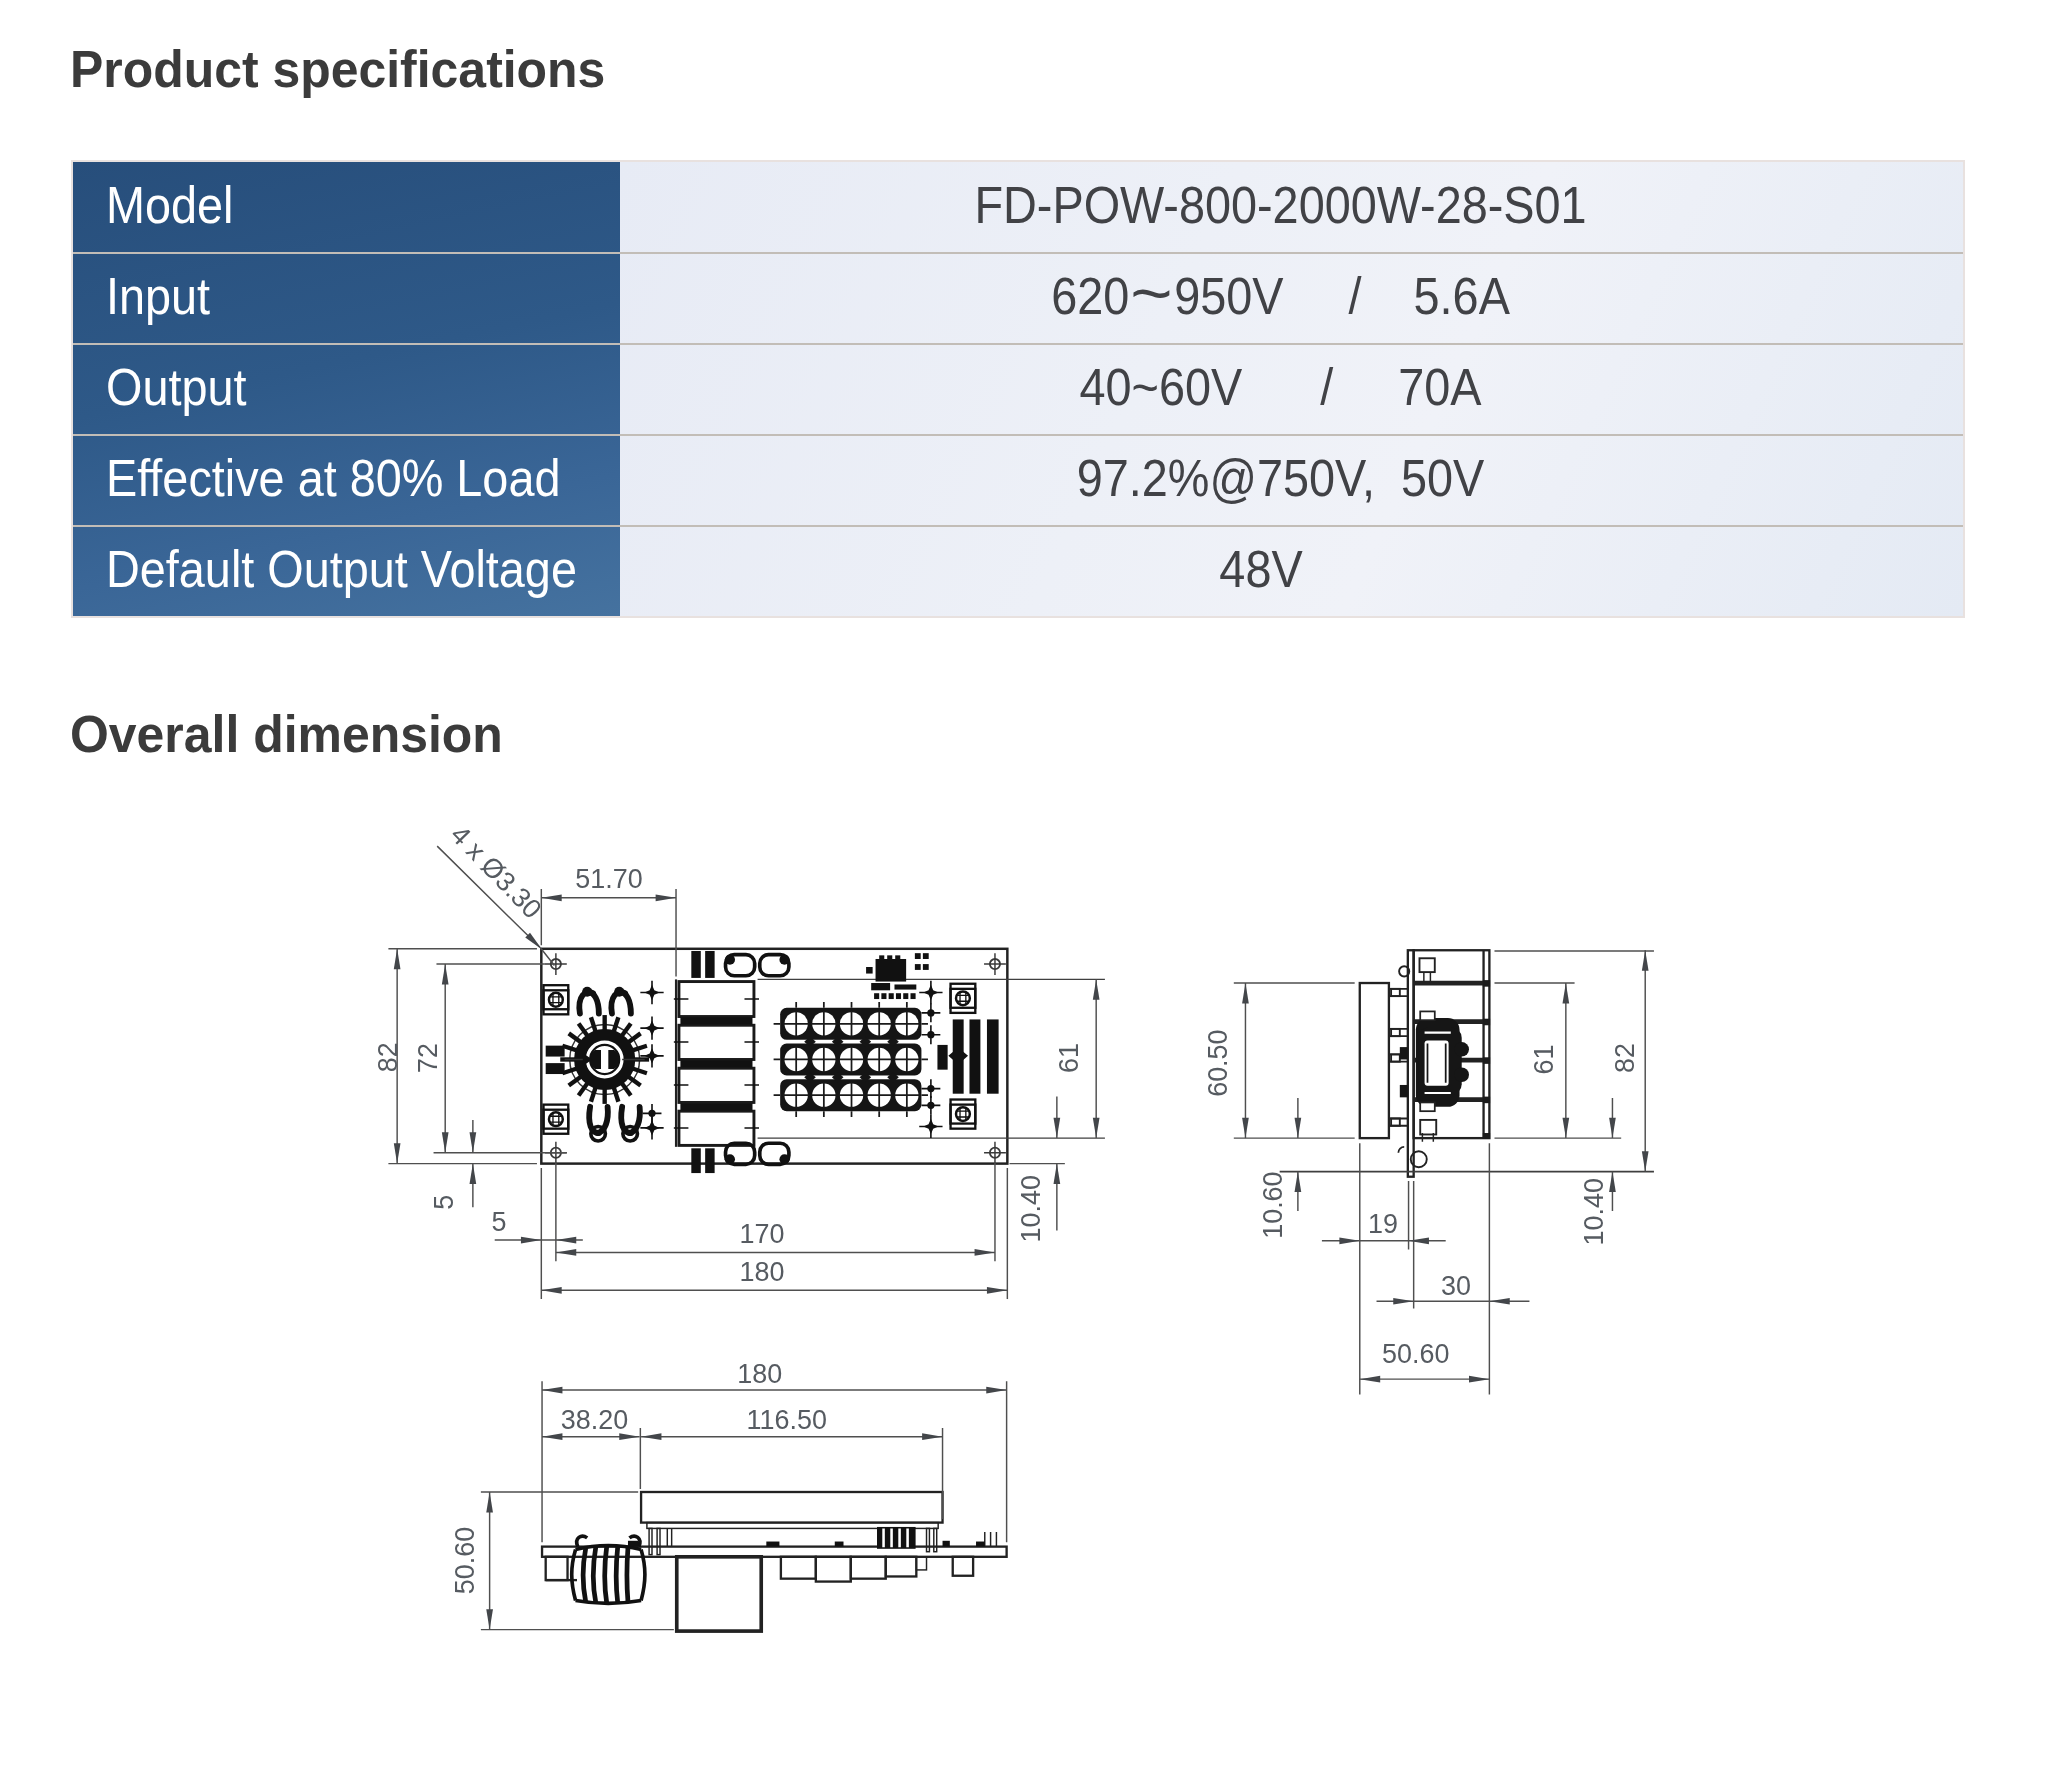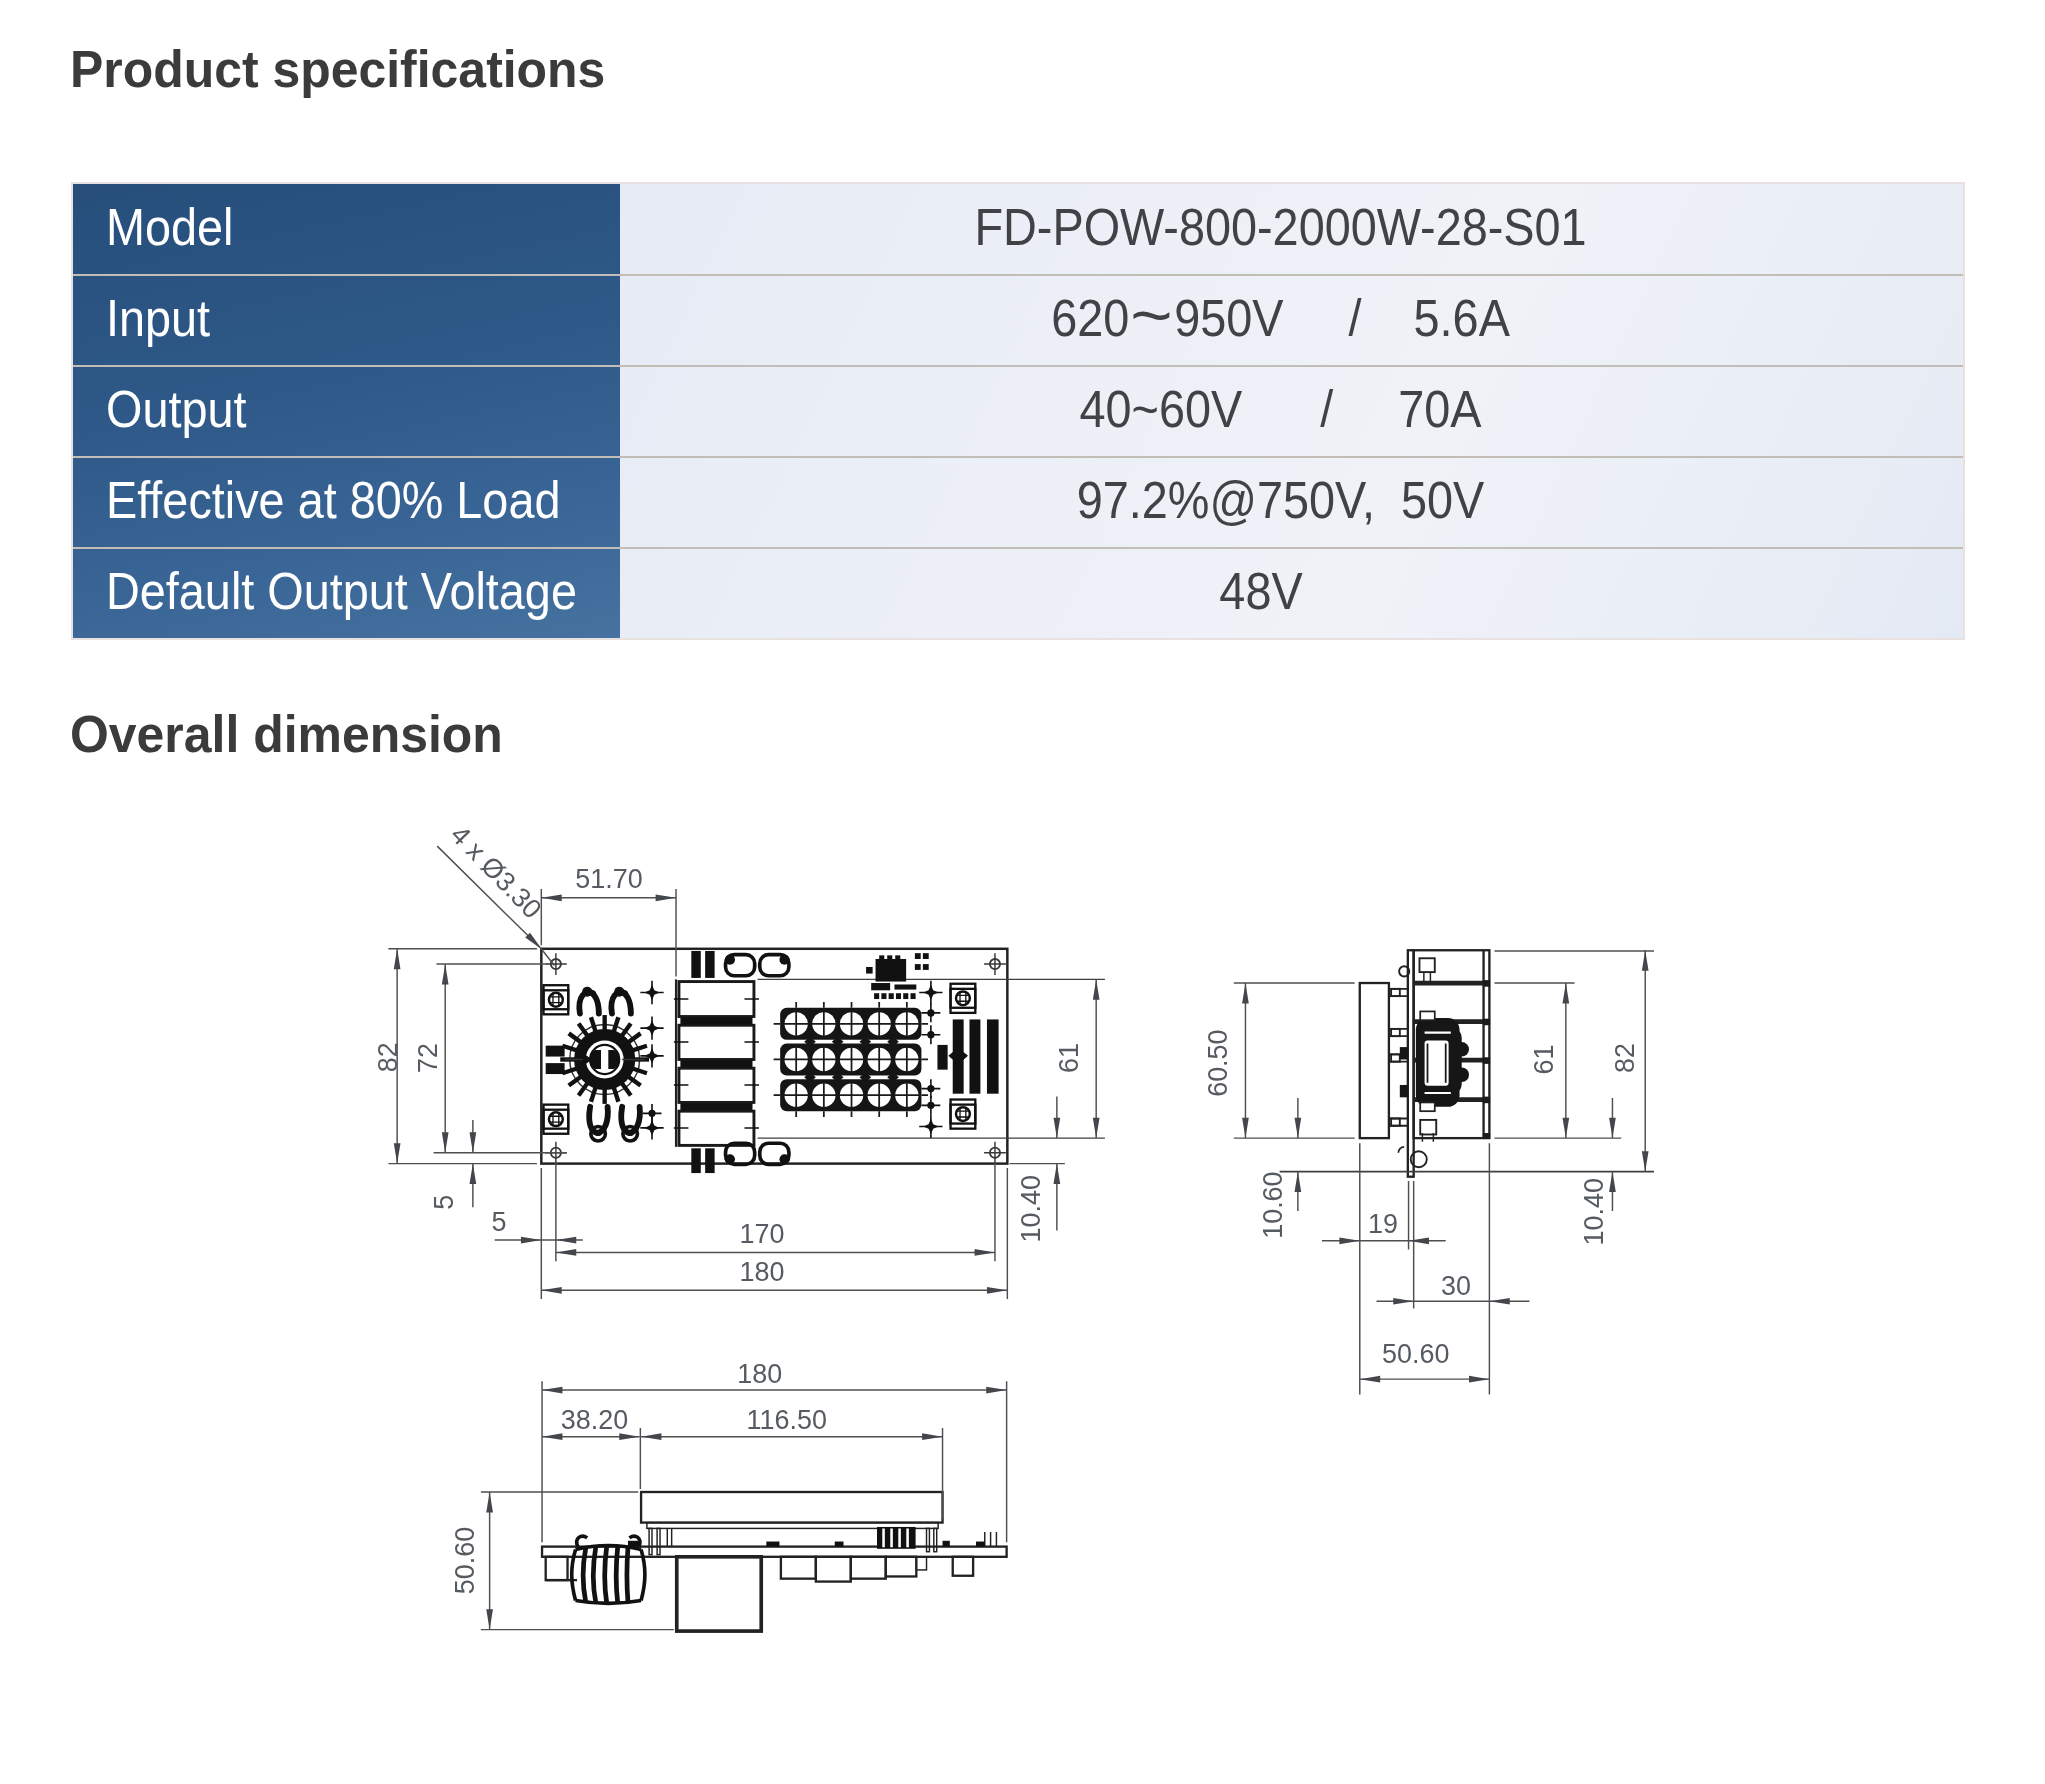--- a/index.html
+++ b/index.html
@@ -1,18 +1,18 @@
 <!DOCTYPE html>
 <html style="font-size:11.7px"><head>
 <meta charset="utf-8">
 <style>
 html,body{margin:0;padding:0;background:#fff;}
 body{width:2046px;height:1784px;position:relative;font-family:"Liberation Sans",sans-serif;overflow:hidden;}
 .hd{position:absolute;font-weight:bold;font-size:52px;color:#3b3b3b;white-space:nowrap;transform:scaleX(.96);transform-origin:left top;letter-spacing:0px;}
-#tbl{position:absolute;left:71px;top:182px;width:1890px;height:454px;border:2.2px solid #e8e1df;}
+#tbl{position:absolute;left:71px;top:160px;width:1890px;height:454px;border:2.2px solid #e8e1df;}
 #lcol{position:absolute;left:0;top:0;width:547px;height:100%;background:linear-gradient(168deg,#274e7b 0%,#2e5988 45%,#3a6697 75%,#45729f 100%);}
 #rcol{position:absolute;left:547px;right:0;top:0;height:100%;background:linear-gradient(115deg,#e7ebf5 0%,#edf0f7 40%,#f0f2f8 60%,#e4eaf4 100%);}
 .sep{position:absolute;left:0;right:0;height:2.2px;background:#c2bdb7;}
 .lt{position:absolute;left:33px;width:539px;color:#fff;font-size:52px;white-space:nowrap;transform:scaleX(.9);transform-origin:left center;}
 .tld{display:inline-block;width:50px;text-align:center;transform:scale(1.55,1.3);transform-origin:50% 62%;}
 .rt{position:absolute;left:547px;width:1321px;color:#414246;font-size:52px;white-space:nowrap;text-align:center;transform:scaleX(.9);transform-origin:center;}
 .lt,.rt{height:90px;line-height:86px;}
 svg text{font-family:"Liberation Sans",sans-serif;font-size:37px;fill:#565b61;}
 </style>
 </head>

